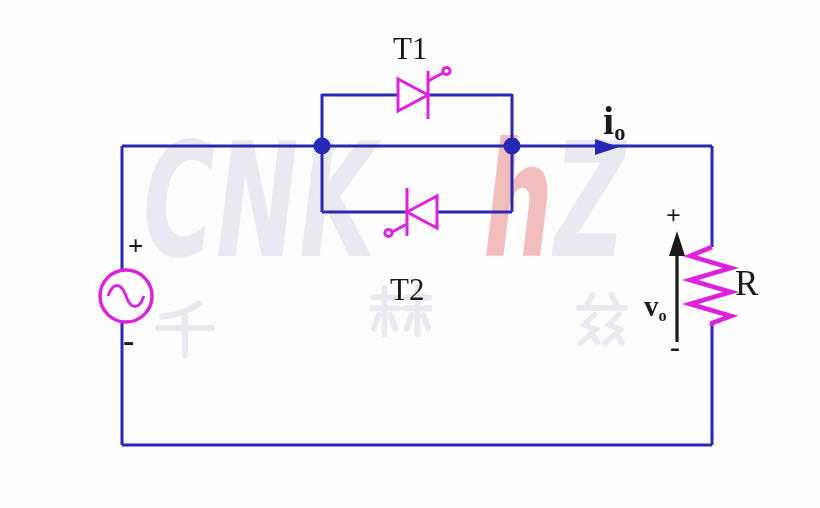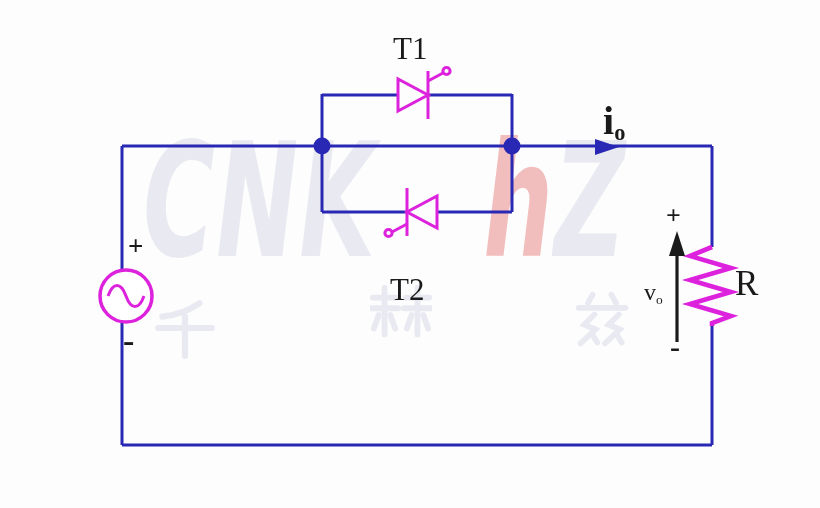--- a/index.html
+++ b/index.html
@@ -38,21 +38,21 @@
 
   
   .labels { position: absolute; inset: 0; z-index: 3; pointer-events: none; }
   .lbl { position: absolute; color: var(--text, #1a1a1a); white-space: nowrap; line-height: 1; text-align: center; }
   .sub { font-size: 0.56em; vertical-align: -0.28em; letter-spacing: 0; }
 
   .lbl-t1        { left: 393px; top: 33px;  font-size: 31px; }
   .lbl-t2        { left: 390px; top: 238px; font-size: 31px; margin-top: 36px; }
   .lbl-io        { left: 603px; top: 101px; font-size: 40px; font-weight: 700; }
   .lbl-r         { left: 735px; top: 266px; font-size: 35px; }
-  .lbl-vo        { left: 644px; top: 280px; font-size: 24px; font-weight: 400; }
+  .lbl-vo        { left: 644px; top: 292px; font-size: 29px; font-weight: 700; }
   .lbl-src       { left: 151px; top: 278px; font-size: 31px; }
   .lbl-src .rest { margin-left: 4px; }
   .lbl-src-plus  { left: 128px; top: 233px; font-size: 27px; font-weight: 600; }
   .lbl-src-minus { left: 123px; top: 324px; font-size: 34px; font-weight: 700; }
   .lbl-load-plus { left: 666px; top: 203px; font-size: 26px; font-weight: 600; }
   .lbl-load-minus{ left: 670px; top: 332px; font-size: 30px; font-weight: 700; }
 </style>
 </head>
 <body>
 

